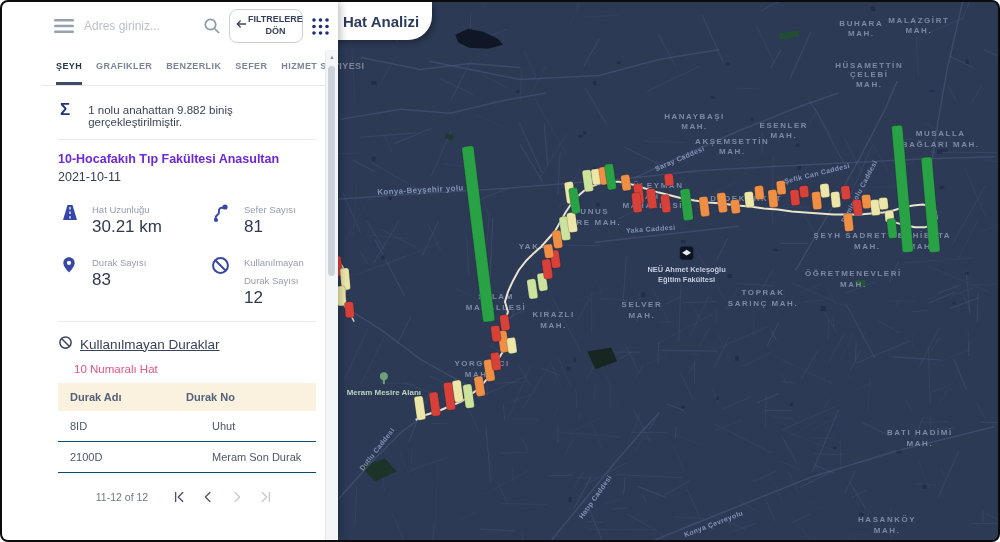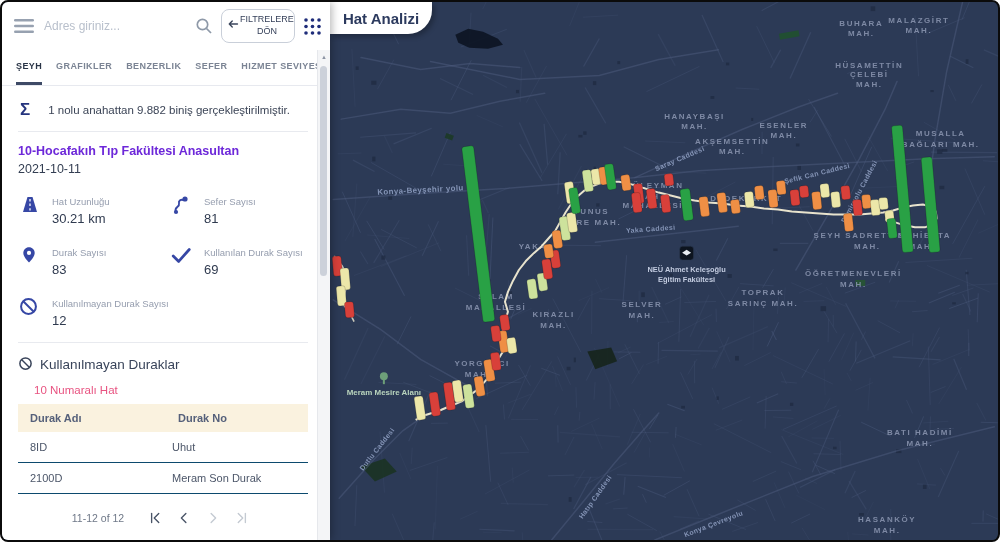--- a/index.html
+++ b/index.html
@@ -2,55 +2,55 @@
 <html><head>
 <meta charset="utf-8">
 <style>
   html,body{margin:0;padding:0;background:#fff;font-family:"Liberation Sans",sans-serif;}
   .screen{position:relative;width:1000px;height:542px;border:2px solid #0b0b0b;border-radius:8px;
           overflow:hidden;background:#2c3a56;box-sizing:border-box;}
   .map{position:absolute;inset:0;}
   .map svg{display:block;width:100%;height:100%;}
   .map svg text{font-family:"Liberation Sans",sans-serif;}
 
-  .sidebar{position:absolute;left:0;top:0;width:328px;height:100%;background:#fff;z-index:2;
-           box-shadow:2px 0 8px rgba(0,0,0,.28);}
-  .pill{position:absolute;left:328px;top:0;width:102px;height:32px;background:#fff;z-index:2;
+  .sidebar{position:absolute;left:0;top:0;width:296px;height:100%;background:#fff;z-index:2;
+           box-shadow:2px 0 8px rgba(0,0,0,.28);padding-left:40px;}
+  .pill{position:absolute;left:328px;top:0;width:102px;height:38px;background:#fff;z-index:2;
         border-bottom-right-radius:24px;display:flex;align-items:center;justify-content:center;
         font-size:15px;font-weight:600;color:#2c3a5e;box-shadow:3px 3px 5px rgba(0,0,0,.25);}
 
   .topbar{display:flex;align-items:center;height:48px;padding:0 8px 0 12px;gap:8px;}
   .icon-btn{display:flex;align-items:center;justify-content:center;background:none;border:0;padding:0;cursor:pointer;}
   .search-input{flex:1;min-width:0;border:0;outline:0;font-size:12px;color:#333;}
   .search-input::placeholder{color:#b9c0cc;}
   .filters-btn{display:flex;align-items:center;gap:1px;border:1px solid #c9cfd9;border-radius:8px;background:#fff;
-               padding:4px 5px;width:74px;font-size:9px;font-weight:400;color:#36415a;line-height:1.3;
+               padding:4px 5px;width:74px;font-size:9px;font-weight:700;color:#36415a;line-height:1.3;
                text-align:center;cursor:pointer;}
   .filters-btn .lbl{flex:1;}
 
   .tabs{display:flex;gap:14px;padding:0 12px 0 14px;border-bottom:1px solid #e7e9ef;align-items:stretch;height:35px;}
   .tab{font-size:9px;font-weight:700;color:#7b8494;letter-spacing:.4px;display:flex;align-items:center;
        border-bottom:3px solid transparent;cursor:pointer;white-space:nowrap;}
   .tab.active{color:#2a3547;border-bottom-color:#3e4a66;}
 
   .content{padding:0 22px 0 16px;}
   .summary{display:flex;gap:18px;align-items:flex-start;padding:15px 2px 11px;}
   .sigma{font-size:17px;font-weight:700;color:#25347e;line-height:1.1;}
   .summary-text{font-size:11.5px;color:#3c4557;padding-top:3px;}
   .divider{border-top:1px solid #e8eaef;margin:0 0 12px;}
   .route-title{font-size:12.5px;color:#6d28d9;font-weight:700;margin:2px 0 4px;}
   .route-date{font-size:12.5px;color:#333e52;margin-bottom:15px;}
 
   .stats{display:grid;grid-template-columns:152px 1fr;row-gap:15px;margin-bottom:13px;}
   .stat{display:flex;gap:8px;}
   .stat-icon{flex:0 0 26px;padding-top:3px;}
   .stat-label{font-size:9.5px;color:#959dae;}
-  .stat-value{font-size:13px;color:#2f3a4f;font-weight:500;margin-top:2px;}
-
-  .section-head{display:flex;align-items:center;gap:7px;margin:13px 0 10px;font-size:13.5px;color:#39445a;font-weight:500;}
+  .stat-value{font-size:17px;color:#2f3a4f;font-weight:500;margin-top:2px;}
+
+  .section-head{display:flex;align-items:center;gap:7px;margin:13px 0 10px;font-size:13.5px;color:#39445a;font-weight:500;text-decoration:underline;}
   .line-title{font-size:11.5px;color:#e85381;margin:0 16px 8px;}
   .table{font-size:11px;color:#4c5669;}
   .thead{display:flex;background:#faf2df;}
   .th{padding:8px 12px;font-weight:600;color:#55607a;}
   .c1{width:118px;flex:0 0 118px;}
   .c2{flex:1;}
   .tr{display:flex;border-bottom:1px solid #0c4a6e;cursor:pointer;}
   .td{padding:9px 12px;}
   .pagination{display:flex;align-items:center;justify-content:center;gap:5px;padding:13px 0;color:#6f7888;font-size:10.5px;}
   .pagination .range{margin-right:14px;}
@@ -706,29 +706,20 @@
             <svg width="22" height="22" viewBox="0 0 24 24">
                 <path d="M12 2.5 C8.5 2.5 5.8 5.2 5.8 8.7 c0 4.6 6.2 10.3 6.2 10.3 s6.2 -5.7 6.2 -10.3 C18.2 5.2 15.5 2.5 12 2.5 Z" fill="#3647a5"></path>
                 <circle cx="12" cy="8.7" r="2.3" fill="#fff"></circle>
               </svg>
           </span>
           <span><span class="stat-label">Durak Sayısı</span><br>
           <span class="stat-value">83</span></span>
         </div>
         <div class="stat">
           <span class="stat-icon">
-            <svg width="22" height="20" viewBox="0 0 24 20" fill="none">
-                <path d="M3.5 11 l6 6 L21 4" stroke="#3647a5" stroke-width="3" stroke-linecap="round" stroke-linejoin="round"></path>
-              </svg>
-          </span>
-          <span><span class="stat-label">Kullanılan Durak Sayısı</span><br>
-          <span class="stat-value">69</span></span>
-        </div>
-        <div class="stat">
-          <span class="stat-icon">
             <svg width="21" height="21" viewBox="0 0 24 24" fill="none" stroke="#3647a5" stroke-width="2.3">
                 <circle cx="12" cy="12" r="8.5"></circle>
                 <line x1="6" y1="6" x2="18" y2="18"></line>
               </svg>
           </span>
           <span><span class="stat-label">Kullanılmayan Durak Sayısı</span><br>
           <span class="stat-value">12</span></span>
         </div>
       </div>
 

